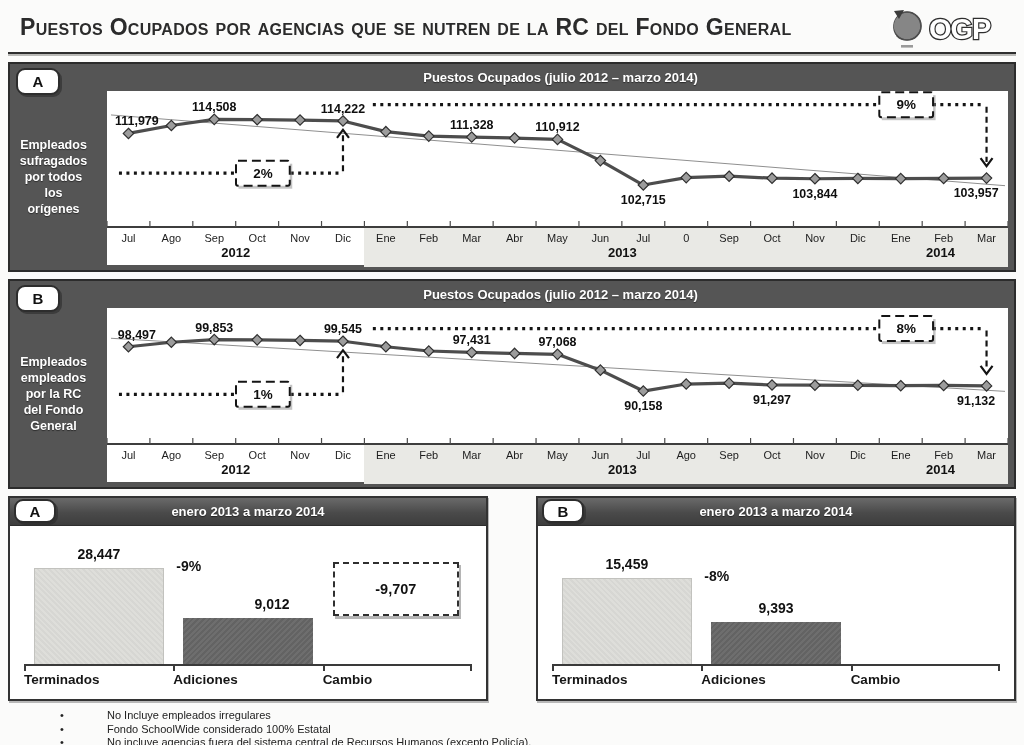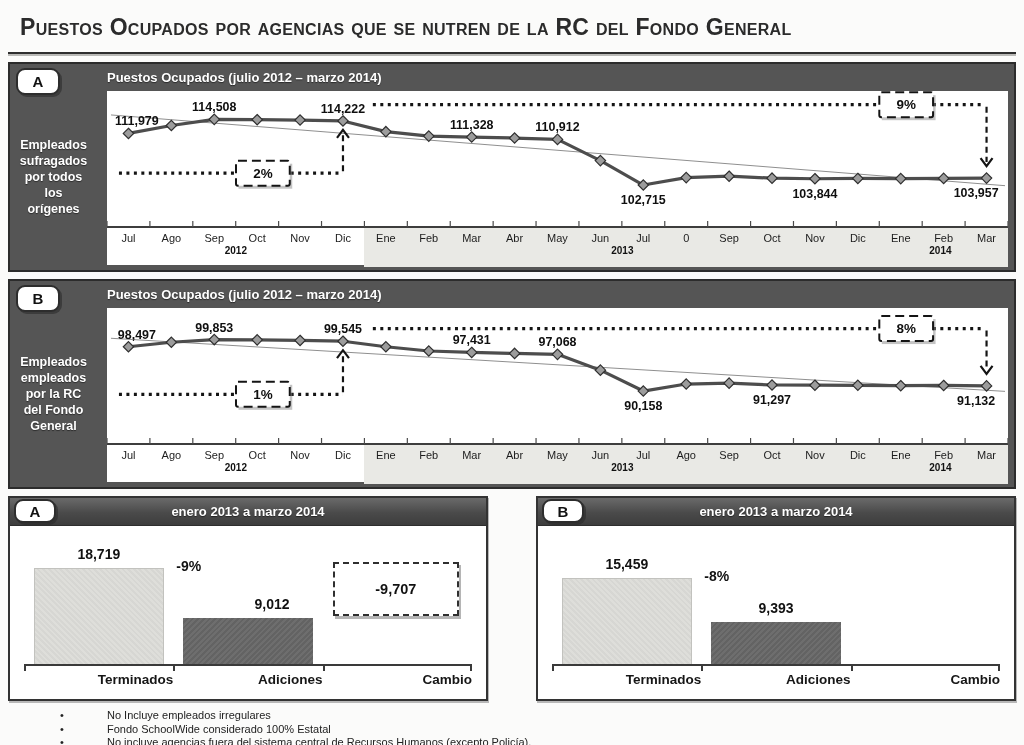--- a/index.html
+++ b/index.html
@@ -19,34 +19,34 @@
   .badge { position:absolute; width:44px; height:27px; background:#fff;
            border:2px solid #2d2d2d; border-radius:9px; display:flex; align-items:center;
            justify-content:center; font-weight:700; font-size:15px; color:#111;
            box-shadow:2px 2px 0 rgba(40,40,40,.55); z-index:5; }
   .dark-grad { background:linear-gradient(180deg,#6a6a6a 0%,#4a4a4a 55%,#3d3d3d 100%); }
 
   
   .line-panel { position:relative; height:210px; margin-bottom:7px;
                 border:2px solid #2c2c2c; background:#555; }
   .lp-header { position:absolute; top:0; left:97px; right:0; height:27px;
-               display:flex; align-items:center; justify-content:flex-start; }
+               display:flex; align-items:center; justify-content:center; }
   .lp-title { color:#fff; font-weight:700; font-size:13px; text-shadow:0 1px 1px rgba(0,0,0,.5); }
   .lp-sidebar { position:absolute; left:0; top:27px; bottom:8px; width:87px;
                 display:flex; align-items:center; justify-content:center; text-align:center;
                 color:#fff; font-weight:700; font-size:12.5px; line-height:16px;
                 padding:0 9px; text-shadow:0 1px 1px rgba(0,0,0,.5); }
   .lp-chartbox { position:absolute; left:97px; top:27px; right:6px; bottom:5px; background:#fff; }
   .plot-svg { display:block; width:100%; height:137px; }
   svg text { font-family:"Liberation Sans", sans-serif; }
   .axis-strip { position:relative; height:39px; width:100%; overflow:hidden; }
   .axis-shade { position:absolute; top:0; bottom:0; background:#e9e9e5; }
   .month-label { position:absolute; top:4px; width:4.7619%; text-align:center;
                  font-size:11px; color:#1c1c1c; }
-  .year-label { position:absolute; top:17px; font-size:10px; font-weight:700;
+  .year-label { position:absolute; top:17px; font-size:13px; font-weight:700;
                 color:#111; transform:translateX(-50%); }
 
   
   .bottom-row { display:flex; justify-content:space-between; margin-bottom:2px; }
   .bar-panel { position:relative; width:480px; height:205px; background:#fff;
                border:2px solid #333; box-shadow:1px 2px 0 rgba(60,60,60,.35); }
   .bp-header { position:relative; height:28px; display:flex; align-items:center;
                justify-content:center; border-bottom:1px solid #2e2e2e; }
   .bp-header .badge { top:1px; left:4px; height:24px; width:42px; }
   .bp-title { color:#fff; font-weight:700; font-size:13px; text-shadow:0 1px 1px rgba(0,0,0,.5); }
@@ -59,37 +59,49 @@
   .bar.dark { background:#6e6e6e;
               background-image:repeating-linear-gradient(-45deg, rgba(0,0,0,.10) 0 2px, transparent 2px 4px); }
   .bar-value { position:absolute; transform:translateX(-50%); font-weight:700;
                font-size:14px; color:#111; white-space:nowrap; }
   .pct-label { position:absolute; font-weight:700; font-size:14px; color:#111; }
   .cambio-box { position:absolute; border:2px dashed #2f2f2f; background:#fff;
                 display:flex; align-items:center; justify-content:center; font-weight:700;
                 font-size:14.5px; color:#111; box-shadow:2px 3px 0 rgba(90,90,90,.45); }
   .axis-tick { position:absolute; top:100%; width:2px; height:7px; background:#3a3a3a; }
   .cat-row { position:relative; height:30px; }
-  .cat-label { position:absolute; top:6px; width:33.33%; text-align:right;
+  .cat-label { position:absolute; top:6px; width:33.33%; text-align:left;
                font-size:13.5px; font-weight:600; color:#161616; }
 
   
   .footnotes { list-style:none; margin:8px 0 0 52px; }
   .footnotes li { position:relative; padding-left:47px; font-size:11px;
                   line-height:13.5px; color:#222; }
   .footnotes li::before { content:"•"; position:absolute; left:0; top:0; font-size:11px; }
 </style>
 </head>
 <body>
 
 <div class="page">
 
   <header>
     <div class="title-row">
       <h1 class="page-title">Puestos Ocupados por agencias que se nutren de la RC del Fondo General</h1>
+      <div class="logo">
+        <svg width="36" height="42" viewBox="0 0 36 42">
+          <circle cx="19" cy="18" r="14" fill="#868686" stroke="#3f3f3f" stroke-width="1.6"></circle>
+          <circle cx="19" cy="18" r="14" fill="none" stroke="#5c5c5c" stroke-width="1" opacity=".6"></circle>
+          <path d="M7 29 A 17 17 0 0 1 9.5 5.5" fill="none" stroke="#fdfdfd" stroke-width="3.4"></path>
+          <path d="M6 3 L16 2 L11 11 Z" fill="#3c3c3c"></path>
+          <rect x="13" y="37" width="12" height="2.6" fill="#9a9a9a"></rect>
+        </svg>
+        <svg width="82" height="32" viewBox="0 0 82 32">
+          <text x="1" y="26" font-size="29" font-weight="700" letter-spacing="-1" fill="#ffffff" stroke="#2e2e2e" stroke-width="2.4" paint-order="stroke">OGP</text>
+        </svg>
+      </div>
     </div>
     <div class="title-rule"></div>
   </header>
 
   <section class="line-panel dark-grad">
     <div class="badge" style="top:4px;left:6px;">
       <span>A</span>
     </div>
     <div class="lp-header">
       <span class="lp-title">Puestos Ocupados (julio 2012 – marzo 2014)</span>
@@ -310,21 +322,21 @@
     <section class="bar-panel">
       <div class="bp-header dark-grad">
         <div class="badge">
           <span>A</span>
         </div>
         <span class="bp-title">enero 2013 a marzo 2014</span>
       </div>
       <div id="barbody-a_bar" class="bp-body">
           <div class="bar-plot">
             <div class="bar light" style="left: 2.2%; width: 29%; height: 96px;"></div>
-            <div class="bar-value" style="left: 16.7%; bottom: 102px;">18,719</div>
+            <div class="bar-value" style="left: 16.7%; bottom: 102px;">28,447</div>
             <div class="pct-label" style="left: 34%; bottom: 90px;">-9%</div>
             <div class="bar dark" style="left: 35.5%; width: 29%; height: 46px;"></div>
             <div class="bar-value" style="left: 50%; bottom: 52px; margin-left: 24px;">9,012</div>
             <div class="cambio-box" style="left: 69%; width: 28%; top: 34px; height: 54px;">-9,707</div>
             <div class="axis-tick" style="left: 0%;"></div>
             <div class="axis-tick" style="left: 33.33%;"></div>
             <div class="axis-tick" style="left: 66.67%;"></div>
             <div class="axis-tick" style="left: 99.6%;"></div>
           </div>
           <div class="cat-row">

